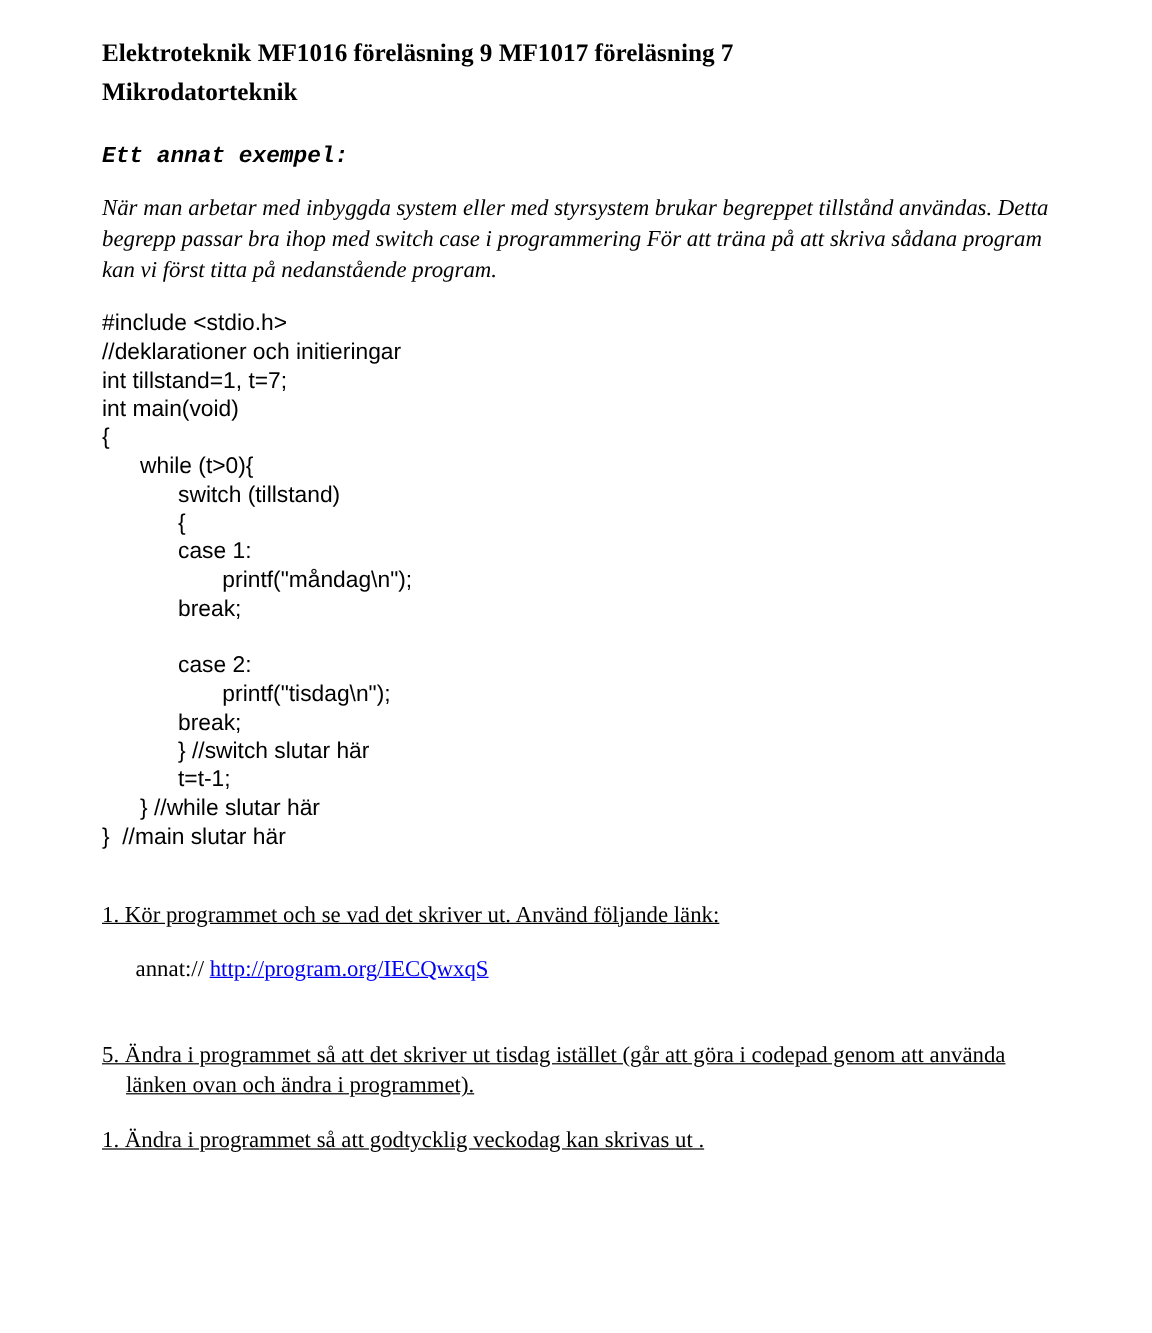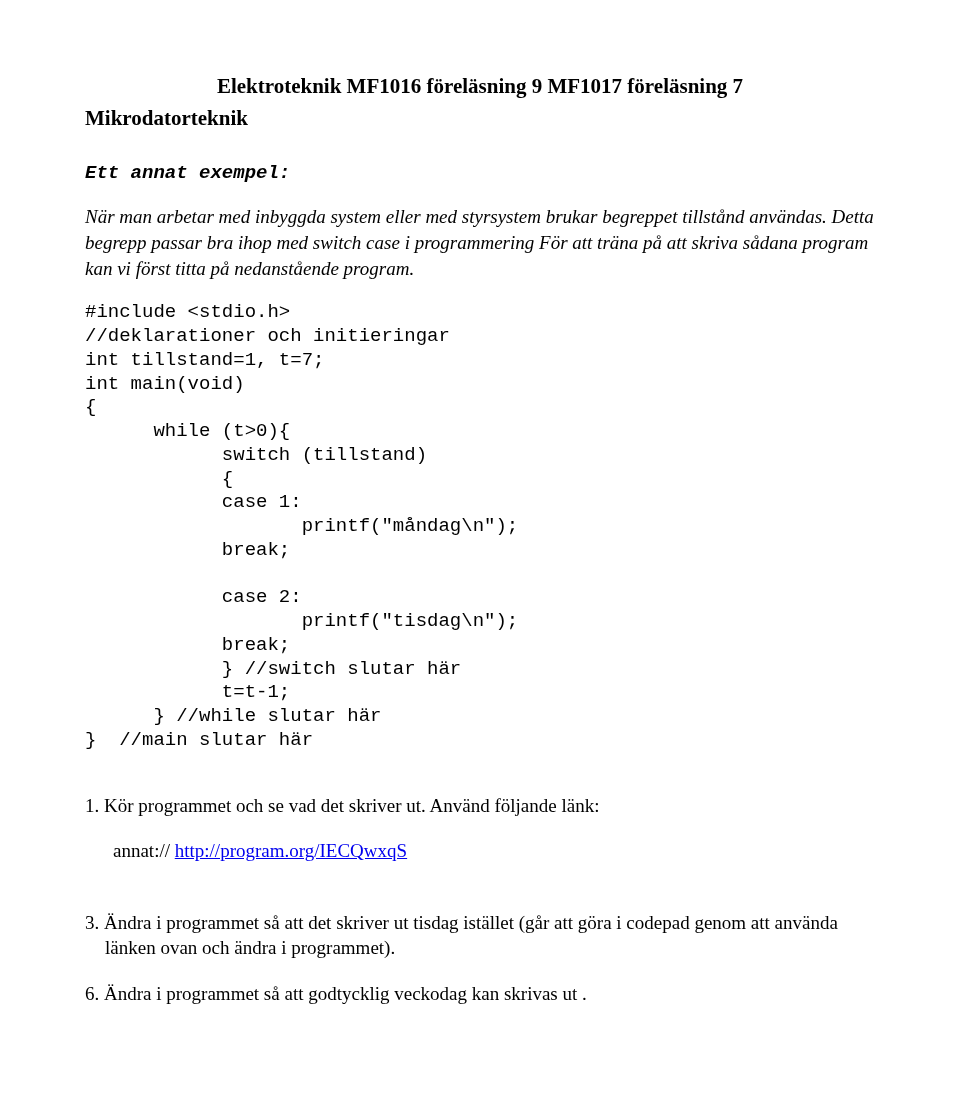--- a/index.html
+++ b/index.html
@@ -10,51 +10,51 @@
     body {
       font-family: "Times New Roman", Times, serif;
       background: #ffffff;
       width: 960px;
       padding: 30px 85px 40px 85px;
       color: #000;
       font-size: 19px;
       line-height: 1.35;
     }
     .title {
-      text-align: center;
+      text-align: left;
       font-weight: bold;
       font-size: 21px;
       margin-bottom: 4px;
-      margin-top: 42px;
     }
     .subtitle {
       text-align: left;
       font-weight: bold;
       font-size: 21px;
       margin-bottom: 26px;
     }
     .mono-bold {
       font-family: "Courier New", Courier, monospace;
       font-weight: bold;
       font-size: 19px;
     }
     .para {
       margin-bottom: 18px;
       font-style: italic;
     }
     .code-block {
-      font-family: Liberation Mono, monospace;
+      font-family: Liberation Sans, sans-serif;
       white-space: pre;
       font-size: 19px;
       margin-top: 20px;
       margin-bottom: 40px;
       line-height: 1.25;
     }
     .numbered-item {
       margin-bottom: 20px;
+      text-decoration: underline;
     }
     .numbered-link {
       margin-left: 28px;
       margin-top: 20px;
       margin-bottom: 46px;
     }
     a {
       color: #0000ee;
       text-decoration: underline;
     }
@@ -89,15 +89,15 @@
             } //switch slutar här
             t=t-1;
       } //while slutar här
 }  //main slutar här</div>
 
 <div class="numbered-item">1. Kör programmet och se vad det skriver ut. Använd följande länk:</div>
 <div class="numbered-link">
   <span>annat:// </span><a href="#">http://program.org/IECQwxqS</a>
 </div>
 
-<div class="numbered-item" style="text-indent:-20px; padding-left:20px;">3. Ändra i programmet så att det skriver ut tisdag istället (går att göra i codepad genom att använda länken ovan och ändra i programmet).</div>
+<div class="numbered-item" style="text-indent:-20px; padding-left:20px;">5. Ändra i programmet så att det skriver ut tisdag istället (går att göra i codepad genom att använda länken ovan och ändra i programmet).</div>
 
-<div class="numbered-item">6. Ändra i programmet så att godtycklig veckodag kan skrivas ut .</div>
+<div class="numbered-item">1. Ändra i programmet så att godtycklig veckodag kan skrivas ut .</div>
 
 </body></html>

